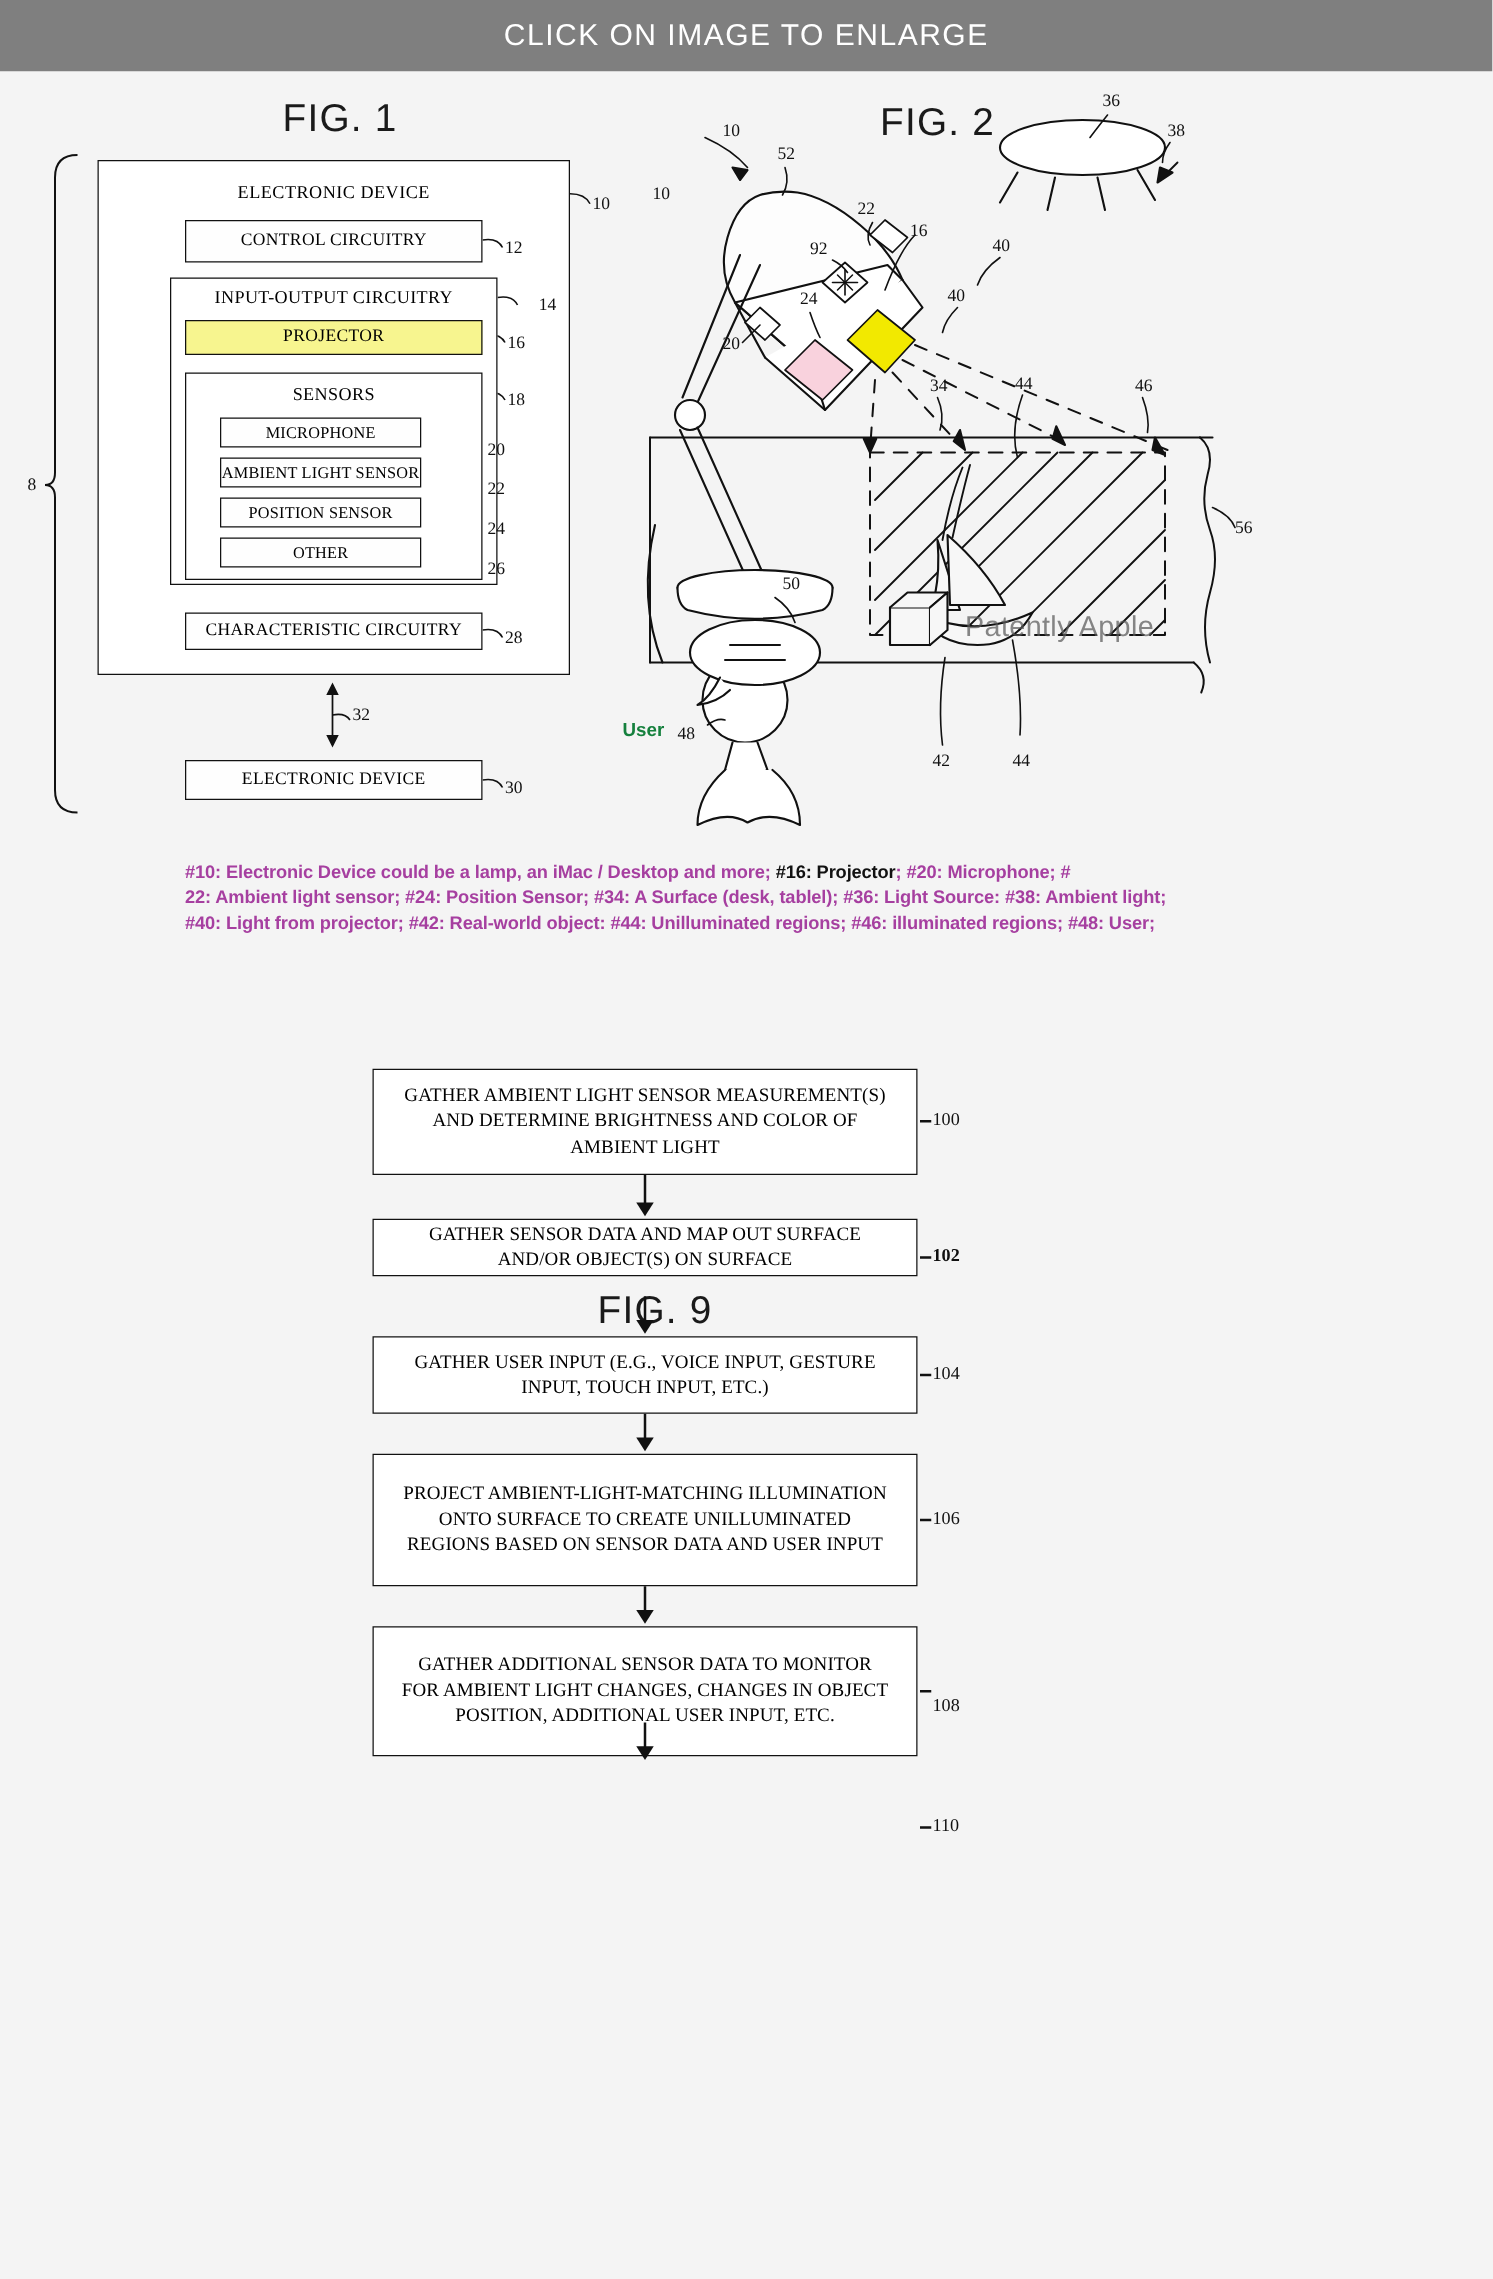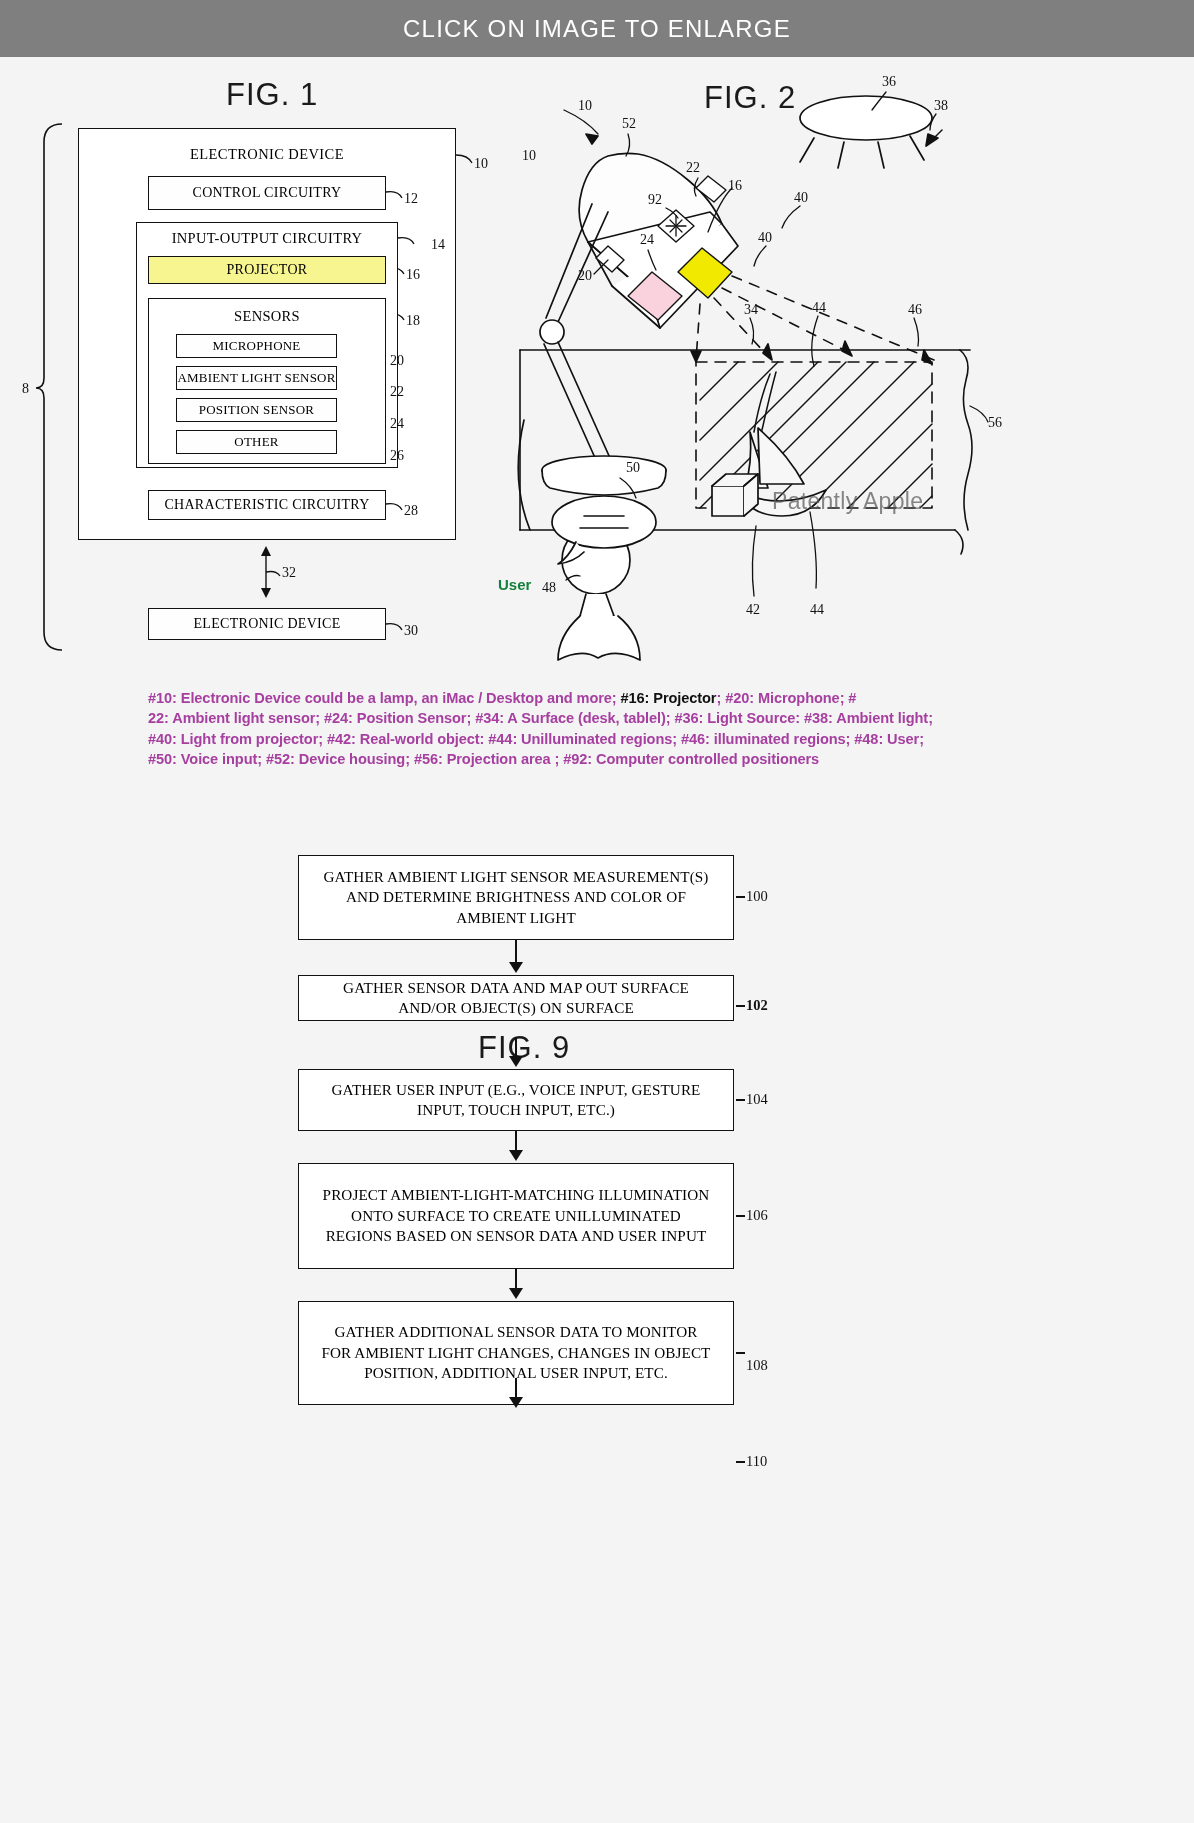--- a/index.html
+++ b/index.html
@@ -348,21 +348,20 @@
   <div style="position:absolute;left:-2px;top:516px;font-family:'Liberation Sans',sans-serif;font-size:15px;font-weight:bold;color:#15803d;">User</div>
   <div class="ref" style="left:42px;top:520px;">48</div>
 
   <div style="position:absolute;left:272px;top:428px;font-family:'Liberation Sans',sans-serif;font-size:23px;color:#5a5a5a;opacity:.72;letter-spacing:.3px;white-space:nowrap;">Patently Apple</div>
 </div>
 
 <div id="caption">
   <span>#10: Electronic Device could be a lamp, an iMac / Desktop and more; </span><b class="blk">#16: Projector</b><span>; #20: Microphone; #</span><br>
   <span>22: Ambient light sensor; #24: Position Sensor; #34: A Surface (desk, tablel); #36: Light Source: #38: Ambient light;</span><br>
   <span>#40: Light from projector; #42: Real-world object: #44: Unilluminated regions; #46: illuminated regions; #48: User;</span><br>
-  <span>#50: Voice input; #52: Device housing; #56: Projection area ; #92: Computer controlled positioners</span>
 </div>
 
 <div class="fig-title" style="left:478px;top:1030px;">FIG. 9</div>
 
 <div id="fig9">
 
   <div class="f9box" style="top:65px;height:85px;">
       <span style="padding:0 22px;">GATHER AMBIENT LIGHT SENSOR MEASUREMENT(S) AND DETERMINE BRIGHTNESS AND COLOR OF AMBIENT LIGHT</span>
     </div>
   <div class="tick" style="left:736px;top:106px;"></div>

